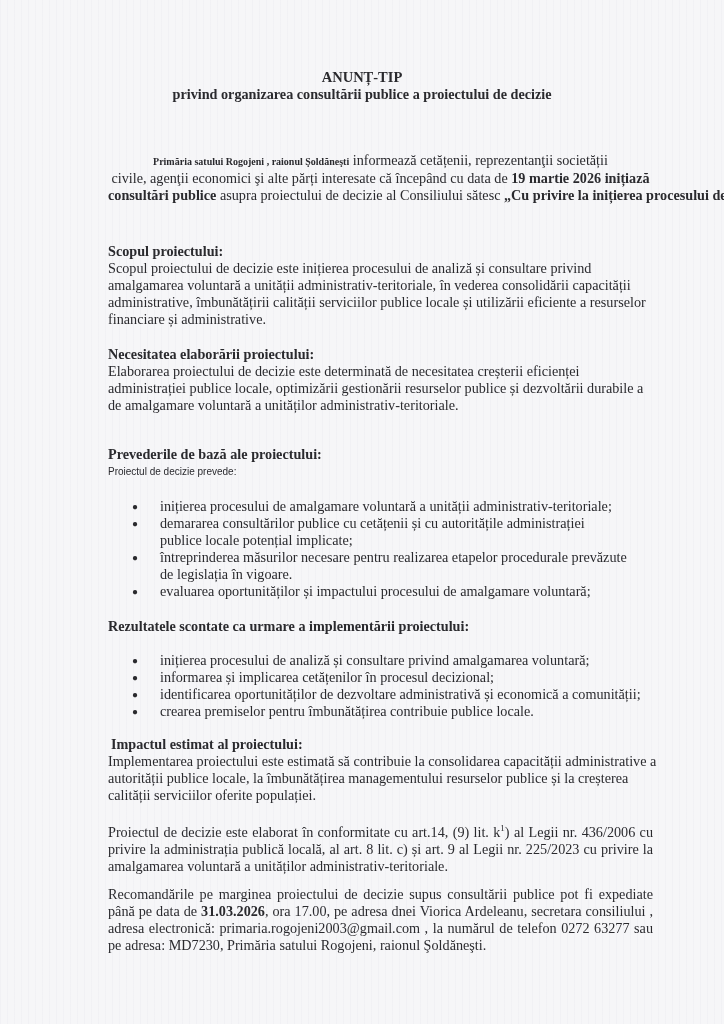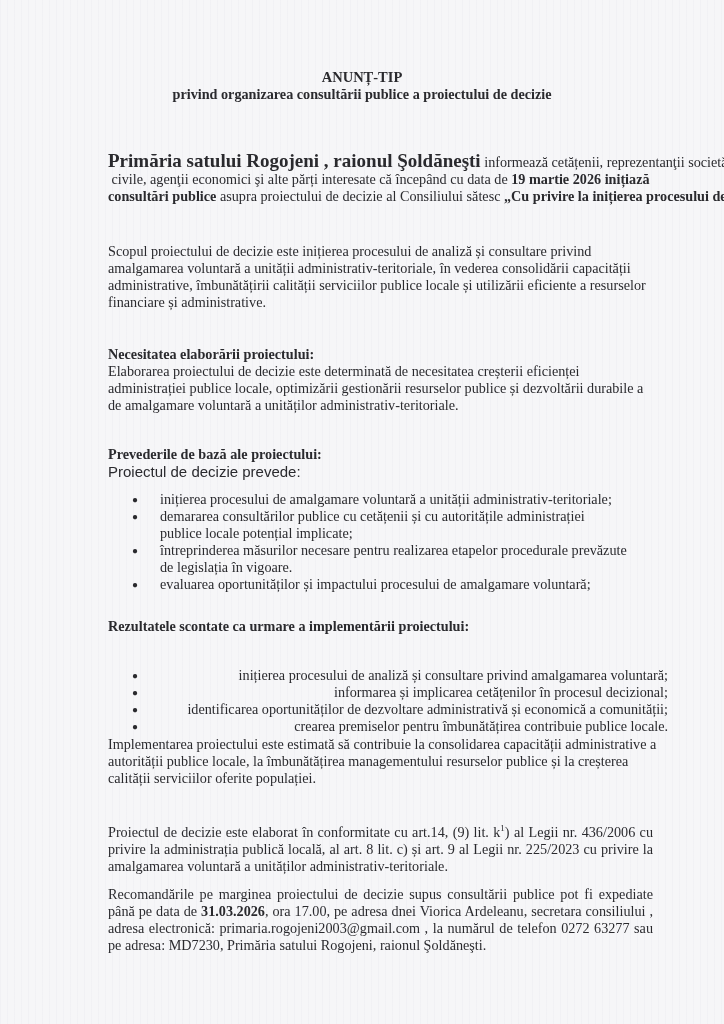--- a/index.html
+++ b/index.html
@@ -9,23 +9,23 @@
       background-image: repeating-linear-gradient(90deg, rgba(200,200,215,0.10) 0px, rgba(200,200,215,0.10) 1px, transparent 1px, transparent 7px);
       font-family: "Liberation Serif", serif;
       color: #2a2a2e;
       position: relative;
     }
     .page { position: absolute; left: 0; top: 0; width: 612px; height: 1024px; }
     .header { position: absolute; top: 69px; left: 0; width: 724px; text-align: center; font-weight: bold; font-size: 14.2px; line-height: 17px; }
     .header .t1 { font-size: 14.5px; }
     .block { position: absolute; left: 108px; width: 540px; font-size: 14.2px; line-height: 17px; }
     .b { font-weight: bold; }
-    .sans { font-family: "Liberation Sans", sans-serif; font-size: 15px; }
+    .sans { font-family: "Liberation Sans", sans-serif; font-size: 10px; }
     .intro { top: 152px; left: 108px; width: 545px; text-align: center; }
-    .intro .big { font-size: 19px; }
+    .intro .big { font-size: 10px; }
     .sec-title { font-weight: bold; }
     ul.bul { margin: 0; padding: 0; list-style: none; }
     ul.bul li { position: relative; padding-left: 32px; margin-left: 20px; }
     ul.bul li::before { content: "\25CF"; position: absolute; left: 4px; top: 0; font-size: 10px; }
     .just { text-align: justify; }
     .line { white-space: nowrap; }
   </style>
 </head>
 <body>
 
@@ -36,55 +36,57 @@
     <div>privind organizarea consultării publice a proiectului de decizie</div>
   </div>
 
   <div class="block intro">
     <div class="line"><span class="b big">Primăria satului Rogojeni , raionul Şoldăneşti</span><span> informează cetățenii, reprezentanţii societății</span></div>
     <div class="line"><span>civile, agenţii economici şi alte părți interesate  că începând cu data de </span><span class="b">19 martie 2026 inițiază</span></div>
     <div class="line" style="text-align:left;"><span class="b">consultări publice</span><span> asupra proiectului de decizie al Consiliului sătesc </span><span class="b">„Cu privire la inițierea procesului de amalgamare voluntară”.</span></div>
   </div>
 
   <div class="block" style="top:243px;">
+    <div class="sec-title">Scopul proiectului:</div>
     <div class="line">Scopul proiectului de decizie este inițierea procesului de analiză și consultare privind</div>
     <div class="line">amalgamarea voluntară a unității administrativ-teritoriale, în vederea consolidării capacității</div>
     <div class="line">administrative, îmbunătățirii calității serviciilor publice locale și utilizării eficiente a resurselor</div>
     <div class="line">financiare și administrative.</div>
   </div>
 
   <div class="block" style="top:346px;">
     <div class="sec-title">Necesitatea elaborării proiectului:</div>
     <div class="line">Elaborarea proiectului de decizie este determinată de necesitatea creșterii eficienței</div>
     <div class="line">administrației publice locale, optimizării gestionării resurselor publice și dezvoltării durabile a</div>
     <div class="line">de amalgamare voluntară a unităților administrativ-teritoriale.</div>
   </div>
 
   <div class="block" style="top:446px;">
     <div class="sec-title">Prevederile de bază ale proiectului:</div>
     <div class="sans">Proiectul de decizie prevede:</div>
-    <ul class="bul" style="margin-top:11px; width:520px;">
+    <ul class="bul" style="margin-top:18px; width:520px;">
       <li>inițierea procesului de amalgamare voluntară a unității administrativ-teritoriale;</li>
       <li>demararea consultărilor publice cu cetățenii și cu autoritățile administrației publice locale potențial implicate;</li>
       <li>întreprinderea măsurilor necesare pentru realizarea etapelor procedurale prevăzute de legislația în vigoare.</li>
       <li>evaluarea oportunităților și impactului procesului de amalgamare voluntară;</li>
     </ul>
   </div>
 
   <div class="block" style="top:618px;">
     <div class="sec-title">Rezultatele scontate ca urmare a implementării proiectului:</div>
-    <ul class="bul" style="margin-top:32px; width:560px;text-align:right;">
+    <ul class="bul" style="margin-top:17px; width:560px;">
       <li class="line">inițierea procesului de analiză și consultare privind amalgamarea voluntară;</li>
       <li class="line">informarea și implicarea cetățenilor în procesul decizional;</li>
       <li class="line">identificarea oportunităților de dezvoltare administrativă și economică a comunității;</li>
       <li class="line">crearea premiselor pentru îmbunătățirea contribuie publice locale.</li>
     </ul>
   </div>
 
   <div class="block" style="top:736px;">
+    <div class="sec-title" style="padding-left:3px;">Impactul estimat al proiectului:</div>
     <div class="line">Implementarea proiectului este estimată să contribuie la consolidarea capacității administrative a</div>
     <div class="line">autorității publice locale, la îmbunătățirea managementului resurselor publice și la creșterea</div>
     <div class="line">calității serviciilor oferite populației.</div>
   </div>
 
   <div class="block just" style="top:820px; width:545px;">
     <span>Proiectul de decizie este elaborat în conformitate cu  art.14, (9) lit. k</span><sup style="font-size:9px;">1</sup><span>) al Legii nr. 436/2006 cu privire la administrația publică locală, al art. 8 lit. c) și art. 9 al Legii nr. 225/2023 cu privire la amalgamarea voluntară a unităților administrativ-teritoriale.</span>
   </div>
 
   <div class="block just" style="top:886px; width:545px;">

